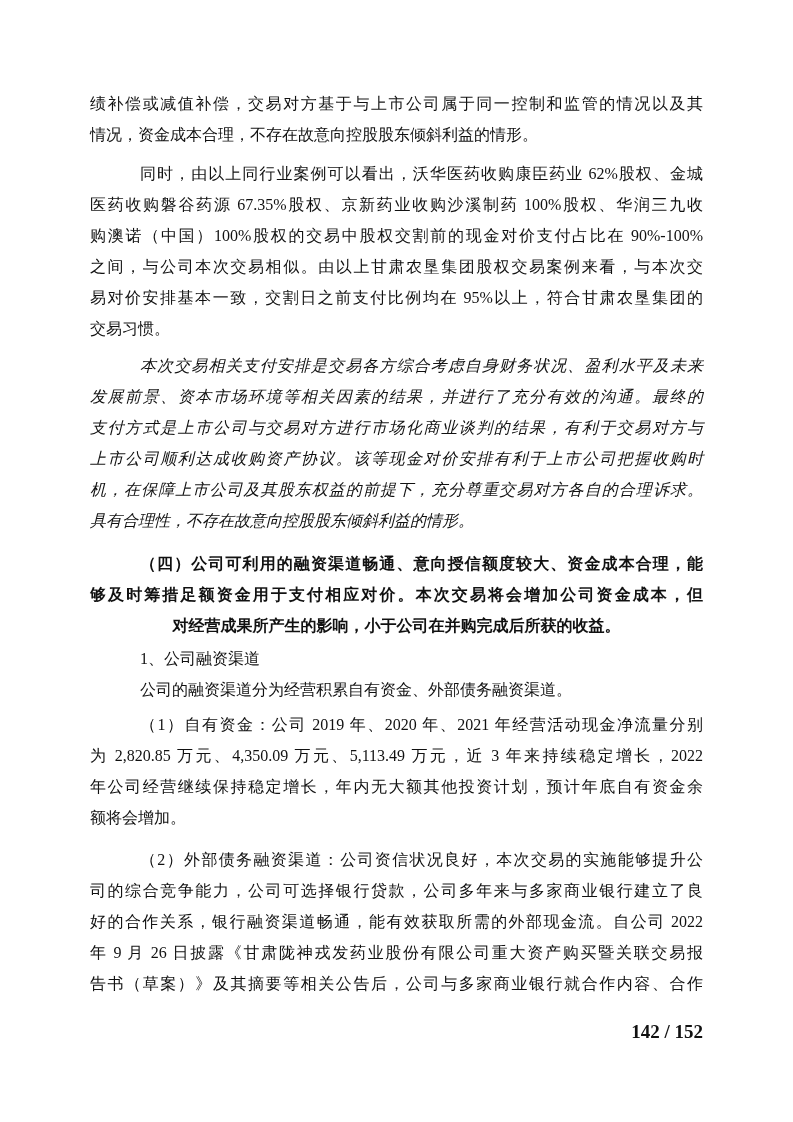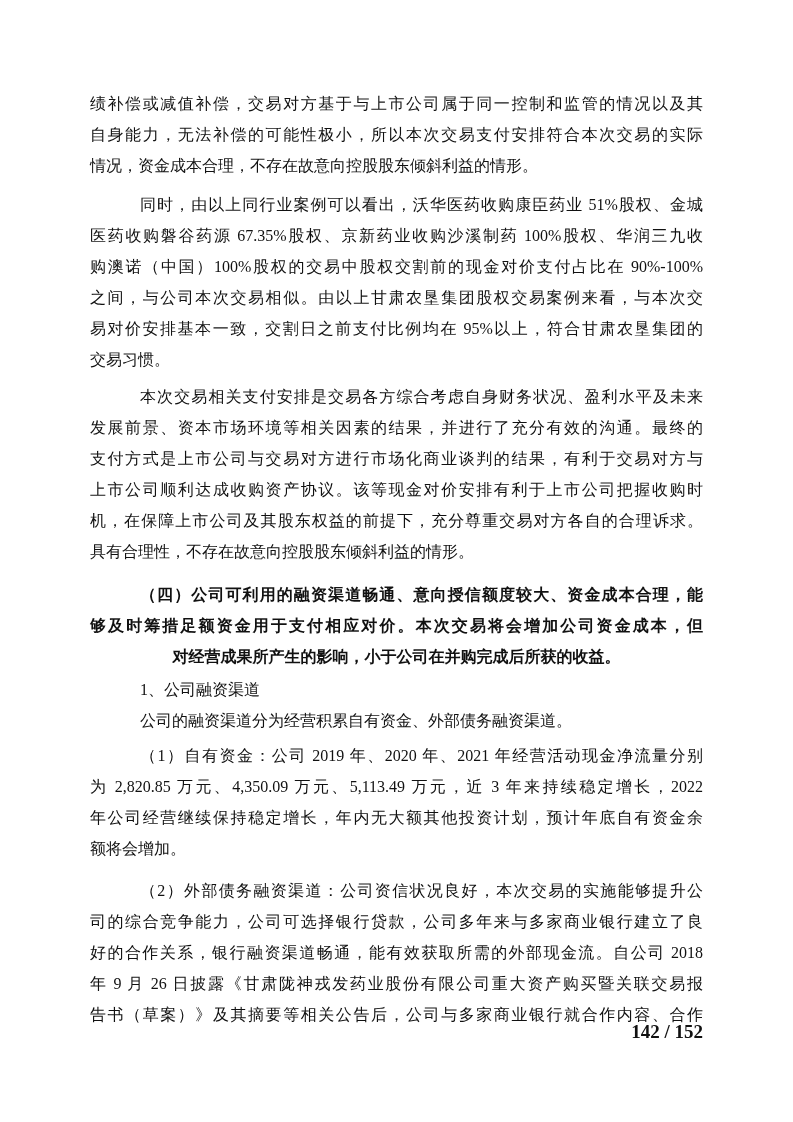--- a/index.html
+++ b/index.html
@@ -29,47 +29,46 @@
   }
   .j {
     white-space: normal;
     text-align: justify;
     text-align-last: justify;
     text-justify: inter-character;
   }
   .ind { padding-left: 50px; }
   .bold .line { font-weight: bold; text-align: center; }
   .mb6 { margin-bottom: 6px; }
-  .mb12 { margin-bottom: 12px; }
+  .mb12 { margin-bottom: 12px; font-style: italic; }
   .mb2 { margin-bottom: 2px; }
   .mb0 { margin-bottom: 0; }
   .mb4 { margin-bottom: 4px; }
   .mb7 { margin-bottom: 11px; }
   .footer {
     position: absolute;
     top: 1021px; right: 90px;
     font-size: 19px;
     font-weight: bold;
     line-height: 22px;
   }
 </style>
 </head>
 <body>
 
 <div class="page">
   <div class="body-block">
 
     <div class="para">
       <div class="line j">绩补偿或减值补偿，交易对方基于与上市公司属于同一控制和监管的情况以及其</div>
-      <div class="line j">自身能力，无法补偿的可能性极小，所以本次交易支付安排符合本次交易的实际</div>
       <div class="line">情况，资金成本合理，不存在故意向控股股东倾斜利益的情形。</div>
     </div>
 
     <div class="para mb6">
-      <div class="line j ind">同时，由以上同行业案例可以看出，沃华医药收购康臣药业 51%股权、金城</div>
+      <div class="line j ind">同时，由以上同行业案例可以看出，沃华医药收购康臣药业 62%股权、金城</div>
       <div class="line j">医药收购磐谷药源 67.35%股权、京新药业收购沙溪制药 100%股权、华润三九收</div>
       <div class="line j">购澳诺（中国）100%股权的交易中股权交割前的现金对价支付占比在 90%-100%</div>
       <div class="line j">之间，与公司本次交易相似。由以上甘肃农垦集团股权交易案例来看，与本次交</div>
       <div class="line j">易对价安排基本一致，交割日之前支付比例均在 95%以上，符合甘肃农垦集团的</div>
       <div class="line">交易习惯。</div>
     </div>
 
     <div class="para mb12">
       <div class="line j ind">本次交易相关支付安排是交易各方综合考虑自身财务状况、盈利水平及未来</div>
       <div class="line j">发展前景、资本市场环境等相关因素的结果，并进行了充分有效的沟通。最终的</div>
@@ -96,21 +95,21 @@
     <div class="para mb7">
       <div class="line j ind">（1）自有资金：公司 2019 年、2020 年、2021 年经营活动现金净流量分别</div>
       <div class="line j">为 2,820.85 万元、4,350.09 万元、5,113.49 万元，近 3 年来持续稳定增长，2022</div>
       <div class="line j">年公司经营继续保持稳定增长，年内无大额其他投资计划，预计年底自有资金余</div>
       <div class="line">额将会增加。</div>
     </div>
 
     <div class="para mb0">
       <div class="line j ind">（2）外部债务融资渠道：公司资信状况良好，本次交易的实施能够提升公</div>
       <div class="line j">司的综合竞争能力，公司可选择银行贷款，公司多年来与多家商业银行建立了良</div>
-      <div class="line j">好的合作关系，银行融资渠道畅通，能有效获取所需的外部现金流。自公司 2018</div>
+      <div class="line j">好的合作关系，银行融资渠道畅通，能有效获取所需的外部现金流。自公司 2022</div>
       <div class="line j">年 9 月 26 日披露《甘肃陇神戎发药业股份有限公司重大资产购买暨关联交易报</div>
       <div class="line j">告书（草案）》及其摘要等相关公告后，公司与多家商业银行就合作内容、合作</div>
     </div>
 
   </div>
 
   <div class="footer">142 / 152</div>
 </div>
 
 </body></html>

